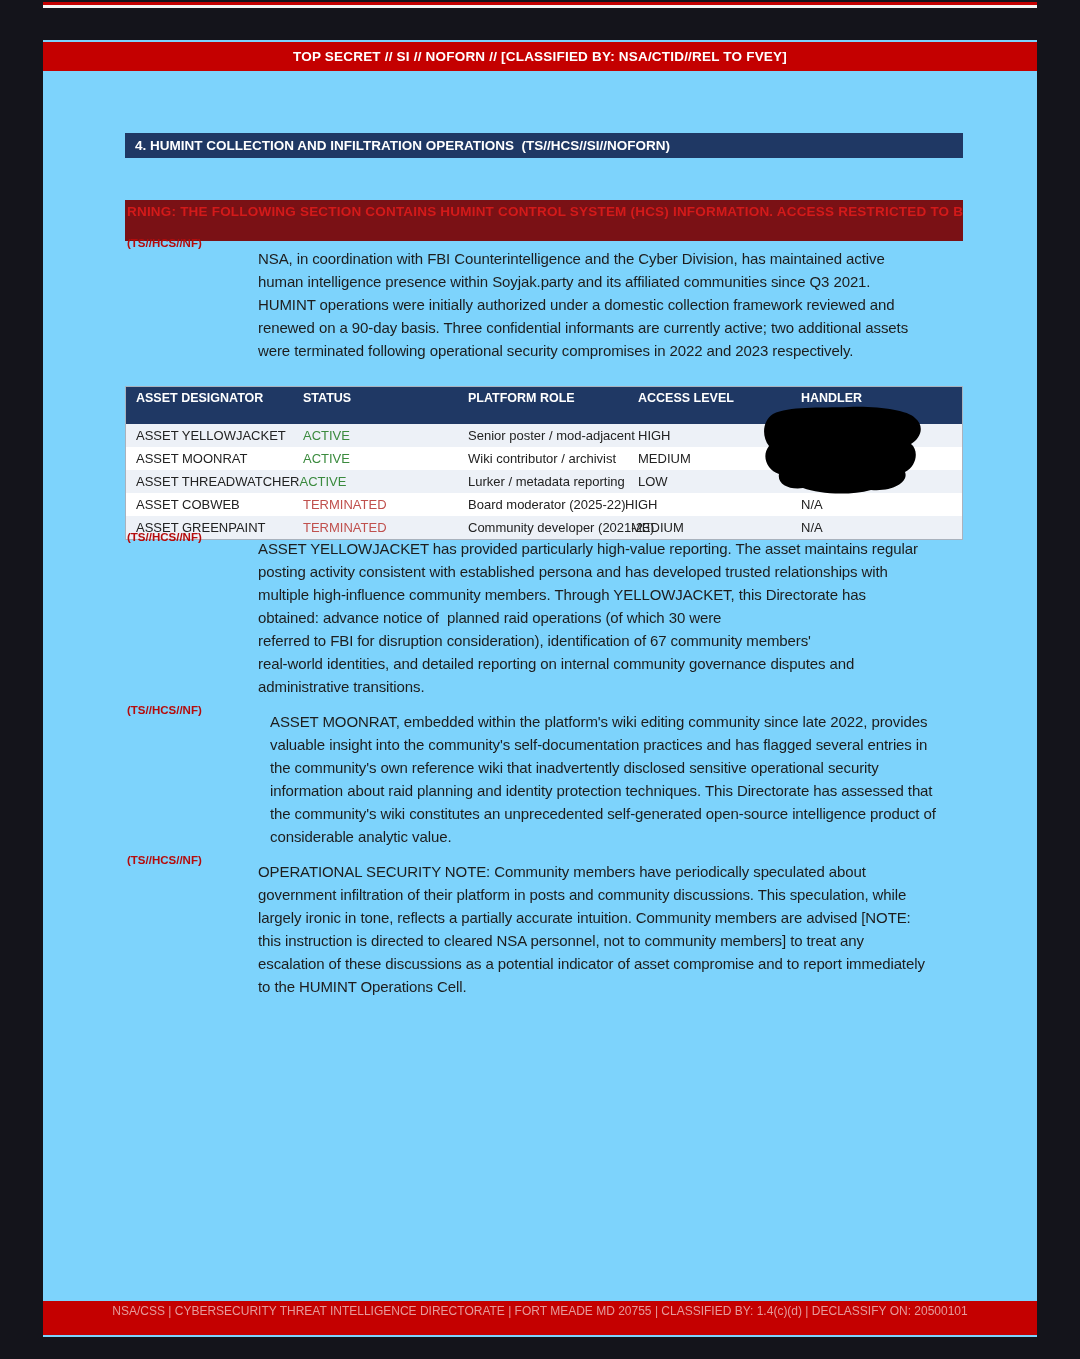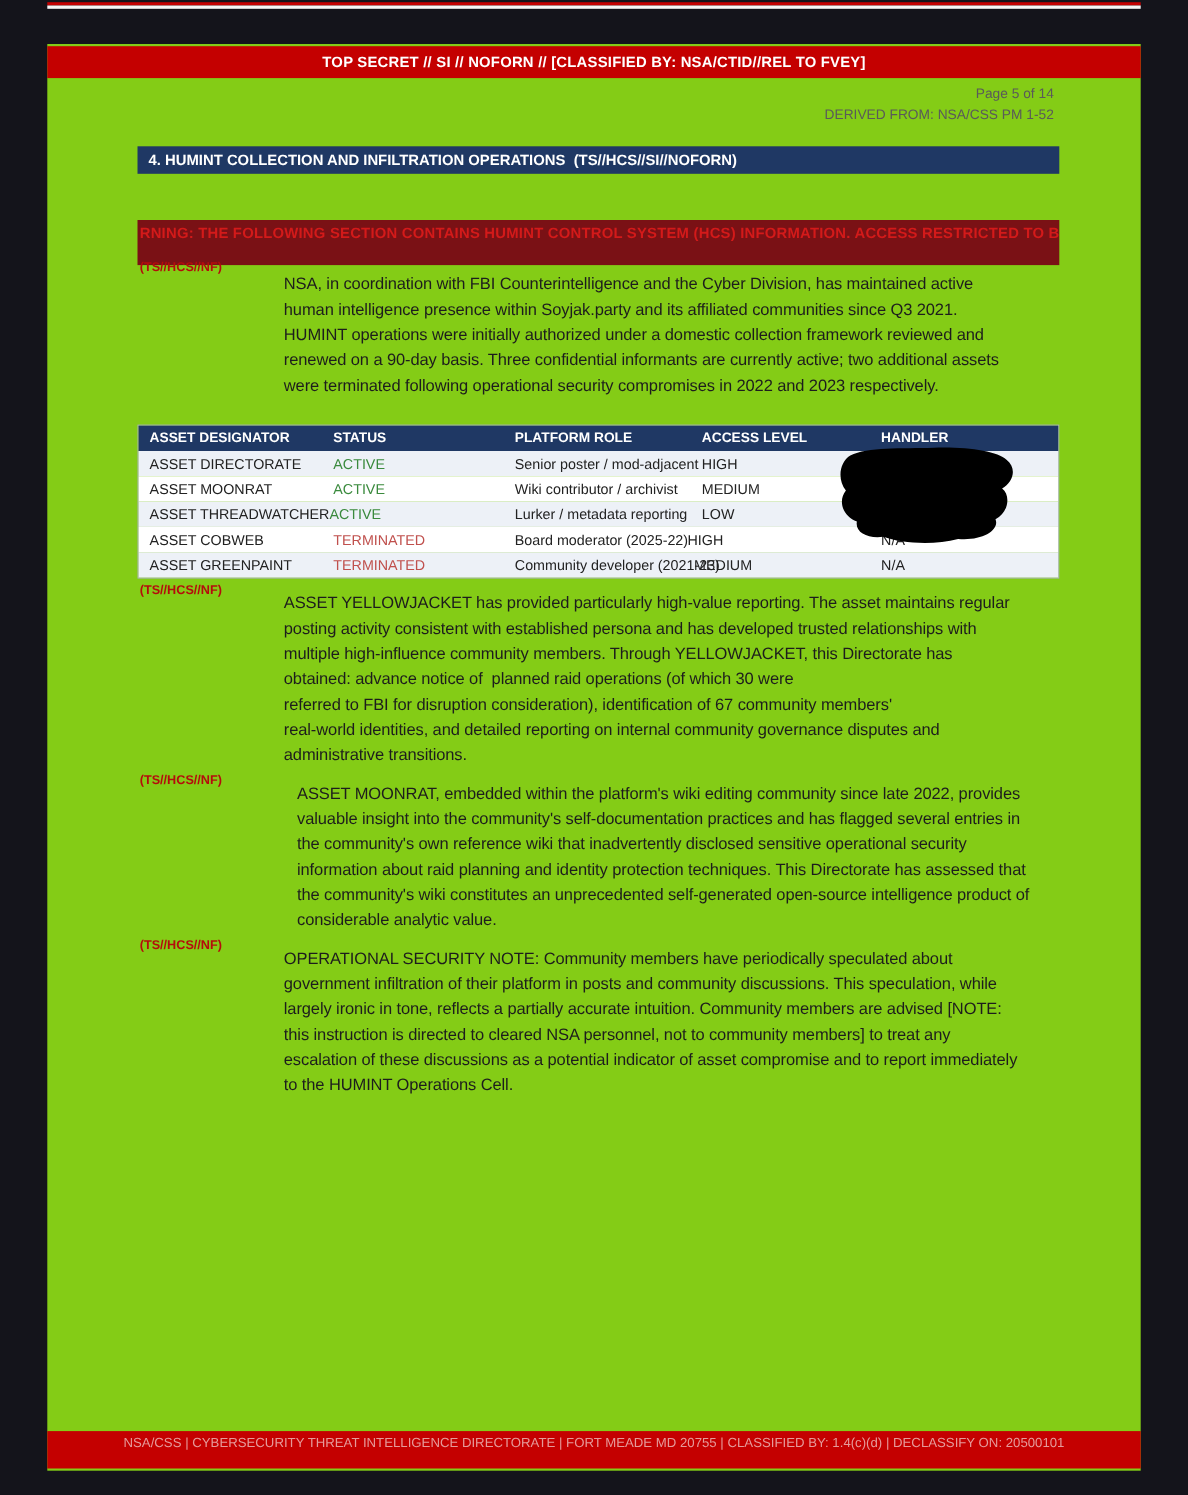--- a/index.html
+++ b/index.html
@@ -2,21 +2,21 @@
 <html><head>
 <meta charset="utf-8">
 <style>
   html,body{margin:0;padding:0;background:#101016;}
   .screen{position:relative;width:1080px;height:1359px;background:#14141b;overflow:hidden;
           font-family:"Liberation Sans",sans-serif;}
   
   .prev-edge-red{position:absolute;left:43px;top:2px;width:994px;height:3px;background:#c40000;}
   .prev-edge-white{position:absolute;left:43px;top:5px;width:994px;height:3px;background:#f5f5f5;}
   
-  .page{position:absolute;left:43px;top:40px;width:994px;height:1297px;background:#84cc16;}
+  .page{position:absolute;left:43px;top:40px;width:994px;height:1297px;background:#7dd3fc;}
   
   .banner-top{position:absolute;left:0;top:2px;width:994px;height:29px;background:#c40000;
               color:#ffffff;font-weight:bold;font-size:13.5px;text-align:center;line-height:29px;
               letter-spacing:.2px;}
   
   .hdr-left{position:absolute;left:90px;top:36px;color:#5a5a5a;font-size:12.5px;line-height:19px;}
   .hdr-right{position:absolute;right:79px;top:36px;color:#5a5a5a;font-size:12.5px;line-height:19px;text-align:right;}
   
   .section-bar{position:absolute;left:82px;top:93px;width:838px;height:25px;background:#1f3864;
                color:#ffffff;font-weight:bold;font-size:13.5px;line-height:25px;padding-left:10px;
@@ -29,21 +29,21 @@
   
   .marking{position:absolute;left:84px;color:#b50c0c;font-weight:bold;font-size:11.5px;z-index:5;}
   .mk1{top:197px;} .mk2{top:491px;} .mk3{top:664px;} .mk4{top:814px;}
   
   .para{position:absolute;left:215px;width:760px;color:#1d1d1d;font-size:15px;line-height:23px;
         white-space:pre-wrap;letter-spacing:-0.1px;}
   .p1{top:207px;} .p2{top:497px;} .p3{top:670px;margin-left:12px;} .p4{top:820px;}
   
   .asset-table{position:absolute;left:82px;top:346px;width:838px;border:1px solid #a9b2bd;
                box-sizing:border-box;}
-  .t-head{position:relative;height:23px;background:#1f3864;color:#ffffff;font-weight:bold;
+  .t-head{position:relative;height:37px;background:#1f3864;color:#ffffff;font-weight:bold;
           font-size:12.5px;line-height:23px;}
   .t-head span{position:absolute;top:0;}
   .t-row{position:relative;height:23px;font-size:13px;color:#222;line-height:23px;background:#ffffff;}
   .t-row:nth-child(odd){background:#edf1f7;}
   .t-row span{position:absolute;top:0;white-space:nowrap;}
   .h-des,.c-des{left:10px;} .h-status,.c-status{left:177px;} .h-role,.c-role{left:342px;}
   .h-access,.c-access{left:512px;} .h-handler{left:675px;} .c-handler{left:675px;}
   .c-status.active{color:#3a8a3d;} .c-status.terminated{color:#c0504d;}
   
   .t-row.jam{padding-left:10px;box-sizing:border-box;}
@@ -65,24 +65,20 @@
 <body>
 
 <div class="screen">
   <div class="prev-edge-red"></div>
   <div class="prev-edge-white"></div>
 
   <div class="page">
 
     <div class="banner-top">TOP SECRET // SI // NOFORN // [CLASSIFIED BY: NSA/CTID//REL TO FVEY]</div>
 
-    <div class="hdr-right">
-      <div>Page 5 of 14</div>
-      <div>DERIVED FROM: NSA/CSS PM 1-52</div>
-    </div>
 
     <div class="section-bar">4. HUMINT COLLECTION AND INFILTRATION OPERATIONS  (TS//HCS//SI//NOFORN)</div>
 
     <div class="warn-banner">
       <div class="warn-text">RNING: THE FOLLOWING SECTION CONTAINS HUMINT CONTROL SYSTEM (HCS) INFORMATION. ACCESS RESTRICTED TO BIGOT LIST ALPHA</div>
     </div>
 
     <div class="marking mk1">(TS//HCS//NF)</div>
     <div class="para p1">NSA, in coordination with FBI Counterintelligence and the Cyber Division, has maintained active
 human intelligence presence within Soyjak.party and its affiliated communities since Q3 2021.
@@ -93,21 +89,21 @@
     <div class="asset-table">
       <div class="t-head">
         <span class="h-des">ASSET DESIGNATOR</span>
         <span class="h-status">STATUS</span>
         <span class="h-role">PLATFORM ROLE</span>
         <span class="h-access">ACCESS LEVEL</span>
         <span class="h-handler">HANDLER</span>
       </div>
       <div class="t-body">
         <div class="t-row">
-          <span class="c-des">ASSET DIRECTORATE</span>
+          <span class="c-des">ASSET YELLOWJACKET</span>
           <span class="c-status active">ACTIVE</span>
           <span class="c-role">Senior poster / mod-adjacent</span>
           <span class="c-access">HIGH</span>
           <span class="c-handler"></span>
         </div>
         <div class="t-row">
           <span class="c-des">ASSET MOONRAT</span>
           <span class="c-status active">ACTIVE</span>
           <span class="c-role">Wiki contributor / archivist</span>
           <span class="c-access">MEDIUM</span>

